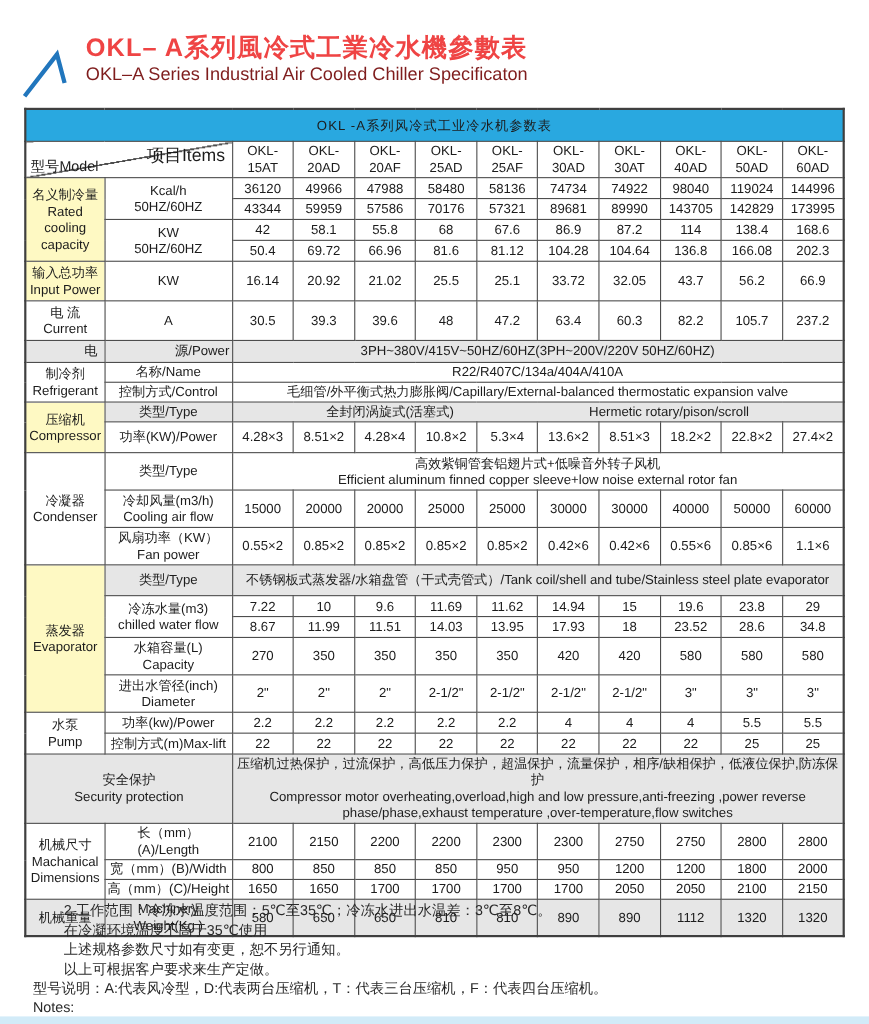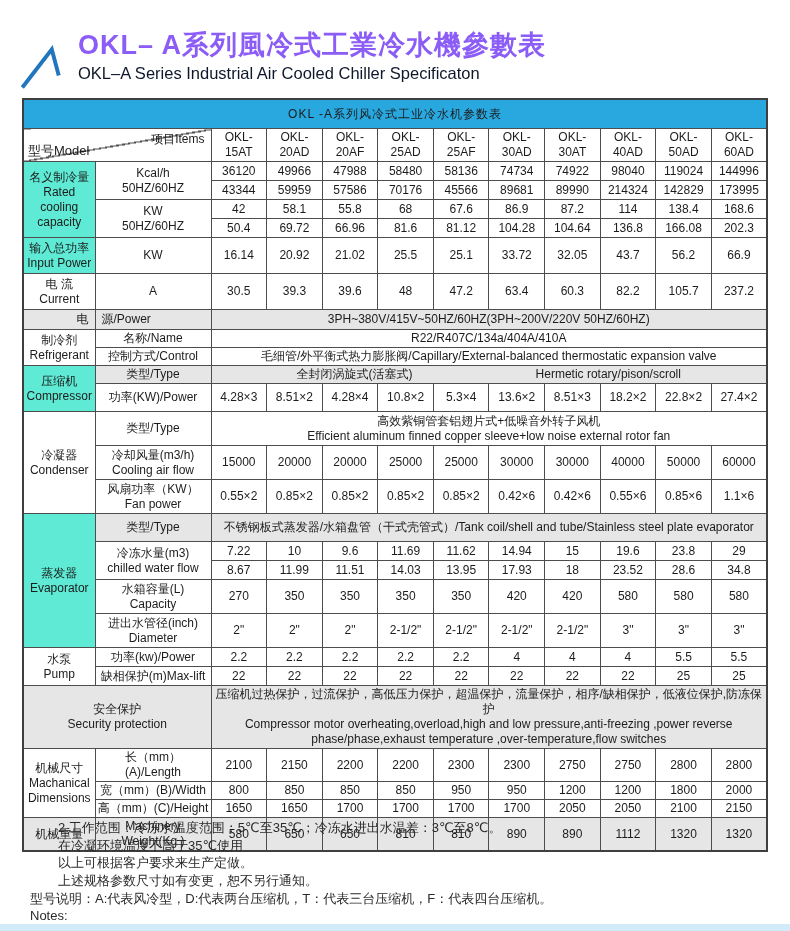--- a/index.html
+++ b/index.html
@@ -1,34 +1,34 @@
 <!DOCTYPE html>
 <html><head>
 <meta charset="utf-8">
 <style>
   html,body{margin:0;padding:0;background:#ffffff;}
   body{width:790px;height:931px;position:relative;font-family:"Liberation Sans","DejaVu Sans",sans-serif;color:#222;}
   
   .page-header{position:absolute;top:30px;left:18px;display:flex;align-items:flex-start;}
   .logo{width:52px;height:58px;margin-right:8px;margin-top:6px;}
   .titles{line-height:1.15;}
-  .title-zh{font-size:27px;font-weight:bold;color:#8b5cf6;letter-spacing:1px;}
-  .title-en{font-size:16.5px;color:#0f172a;margin-top:3px;}
+  .title-zh{font-size:23px;font-weight:bold;color:#ef4444;letter-spacing:1px;}
+  .title-en{font-size:16.5px;color:#7f1d1d;margin-top:3px;}
   
   table.spec{position:absolute;top:98px;left:22px;width:746px;border-collapse:collapse;table-layout:fixed;border-radius:25px;}
   table.spec td{border:1px solid #4d4d4d;text-align:center;vertical-align:middle;font-size:12px;padding:1px 2px;color:#1c1c1c;line-height:1.25;overflow:hidden;}
   table.spec{border:2px solid #3f3f3f;}
   .bluebar{background:#29a8e0;color:#ffffff;font-size:17px;height:26px;letter-spacing:1px;}
   .pre{white-space:pre-line;}
   .g{background:#e6e6e6;}
-  .lg{background:#5eead4;}
+  .lg{background:#fef9c3;}
   .diag{position:relative;background:
         linear-gradient(to bottom right,transparent calc(50% - 0.7px),#4d4d4d calc(50% - 0.7px),#4d4d4d calc(50% + 0.7px),transparent calc(50% + 0.7px));}
   .diag .tl{position:absolute;left:4px;bottom:2px;font-size:13px;}
-  .diag .br{position:absolute;right:6px;top:3px;font-size:12px;}
+  .diag .br{position:absolute;right:6px;top:3px;font-size:16px;}
   .split{display:flex;justify-content:space-evenly;align-items:center;gap:40px;}
   .r26{height:26px}.r30{height:30px}.r19{height:19px}.r36{height:36px}.r20{height:20px}
   .r18{height:18px}.r28{height:28px}.r34{height:34px}.r52{height:52px}.r38{height:32px}
   
   .notes{position:absolute;top:820px;left:30px;font-size:13px;color:#2a2a2a;line-height:1.28;}
   .notes div{margin-bottom:1px;}
   .note-indent{padding-left:28px;}
   .bottom-strip{position:absolute;left:0;bottom:0;width:790px;height:7px;background:#d2ebf8;}
 </style>
 </head>
@@ -98,24 +98,24 @@
         <td>74922</td>
         <td>98040</td>
         <td>119024</td>
         <td>144996</td>
   </tr>
   <tr class="r19">
     <td>43344</td>
         <td>59959</td>
         <td>57586</td>
         <td>70176</td>
-        <td>45566</td>
+        <td>57321</td>
         <td>89681</td>
         <td>89990</td>
-        <td>214324</td>
+        <td>143705</td>
         <td>142829</td>
         <td>173995</td>
   </tr>
   <tr class="r19">
     <td rowspan="2" class="pre">KW
 50HZ/60HZ</td>
     <td>42</td>
         <td>58.1</td>
         <td>55.8</td>
         <td>68</td>
@@ -166,21 +166,21 @@
         <td>47.2</td>
         <td>63.4</td>
         <td>60.3</td>
         <td>82.2</td>
         <td>105.7</td>
         <td>237.2</td>
   </tr>
 
   <tr class="r20">
     <td class="g" style="text-align:right;padding-right:6px;">电</td>
-    <td class="g" style="text-align:left;padding-left:6px;">源/Power</td>
+    <td class="g" style="text-align:right;padding-left:6px;">源/Power</td>
     <td colspan="10" class="g">3PH~380V/415V~50HZ/60HZ(3PH~200V/220V  50HZ/60HZ)</td>
   </tr>
 
   <tr class="r18">
     <td rowspan="2" class="pre">制冷剂
 Refrigerant</td>
     <td>名称/Name</td>
     <td colspan="10">R22/R407C/134a/404A/410A</td>
   </tr>
   <tr class="r18">
@@ -321,21 +321,21 @@
         <td>2.2</td>
         <td>2.2</td>
         <td>2.2</td>
         <td>4</td>
         <td>4</td>
         <td>4</td>
         <td>5.5</td>
         <td>5.5</td>
   </tr>
   <tr class="r19">
-    <td>缺相保护(m)Max-lift</td>
+    <td>控制方式(m)Max-lift</td>
     <td>22</td>
         <td>22</td>
         <td>22</td>
         <td>22</td>
         <td>22</td>
         <td>22</td>
         <td>22</td>
         <td>22</td>
         <td>25</td>
         <td>25</td>
@@ -407,19 +407,19 @@
         <td class="g">1112</td>
         <td class="g">1320</td>
         <td class="g">1320</td>
   </tr>
 </tbody>
   </table>
 
 <div class="notes">
   <div class="note-indent">2.工作范围：冷冻水温度范围：5℃至35℃；冷冻水进出水温差：3℃至8℃。</div>
   <div class="note-indent">在冷凝环境温度不高于35℃使用</div>
+  <div class="note-indent">上述规格参数尺寸如有变更，恕不另行通知。</div>
   <div class="note-indent">以上可根据客户要求来生产定做。</div>
-  <div class="note-indent">上述规格参数尺寸如有变更，恕不另行通知。</div>
   <div>型号说明：A:代表风冷型，D:代表两台压缩机，T：代表三台压缩机，F：代表四台压缩机。</div>
   <div>Notes:</div>
 </div>
 
 <div class="bottom-strip"></div>
 
 </body></html>

